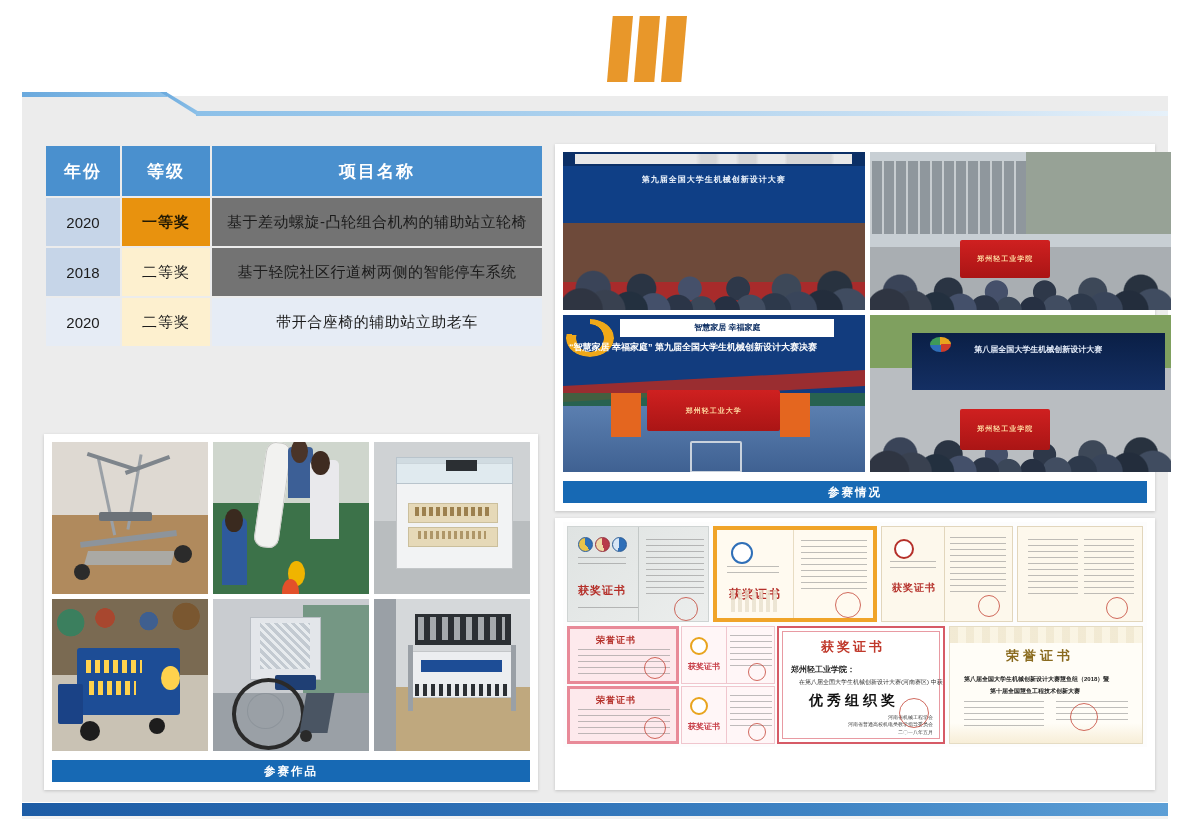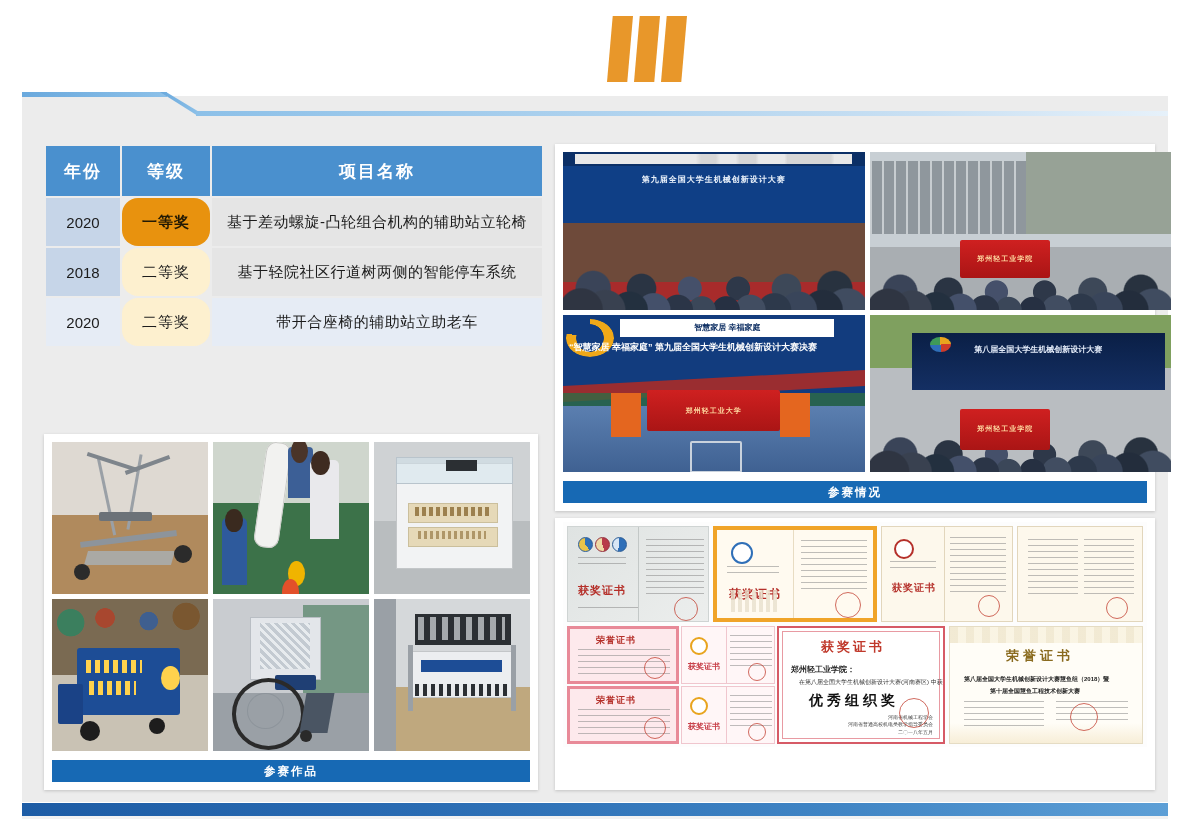--- a/index.html
+++ b/index.html
@@ -112,24 +112,24 @@
     text-align:center;
     border:0;
     white-space:nowrap;
   }
   col.c-year{width:74px;}
   col.c-level{width:88px;}
   col.c-name{width:330px;}
 
   tr.r-odd td.year{background:#c6d5e8;}
   tr.r-even td.year{background:#e6ecf5;}
-  tr.r-odd td.name{background:#e5e5e5;}
+  tr.r-odd td.name{background:#737373;}
   tr.r-even td.name{background:#e6ecf5;}
   td.name{text-align:center;font-size:15.5px;letter-spacing:.5px;}
-  td.level{background:#fdf0cf;font-size:15.5px;letter-spacing:1px;border-radius:16px;}
+  td.level{background:#fdf0cf;font-size:15.5px;letter-spacing:1px;}
   td.level.first{background:#e8920e;color:#231a04;font-weight:bold;}
 
   
   .card{
     background:#ffffff;
     box-shadow:0 1px 3px rgba(0,0,0,.18);
   }
   .works-card{
     position:absolute;left:44px;top:434px;width:494px;height:356px;
     padding:8px 8px 0 8px;box-sizing:border-box;

